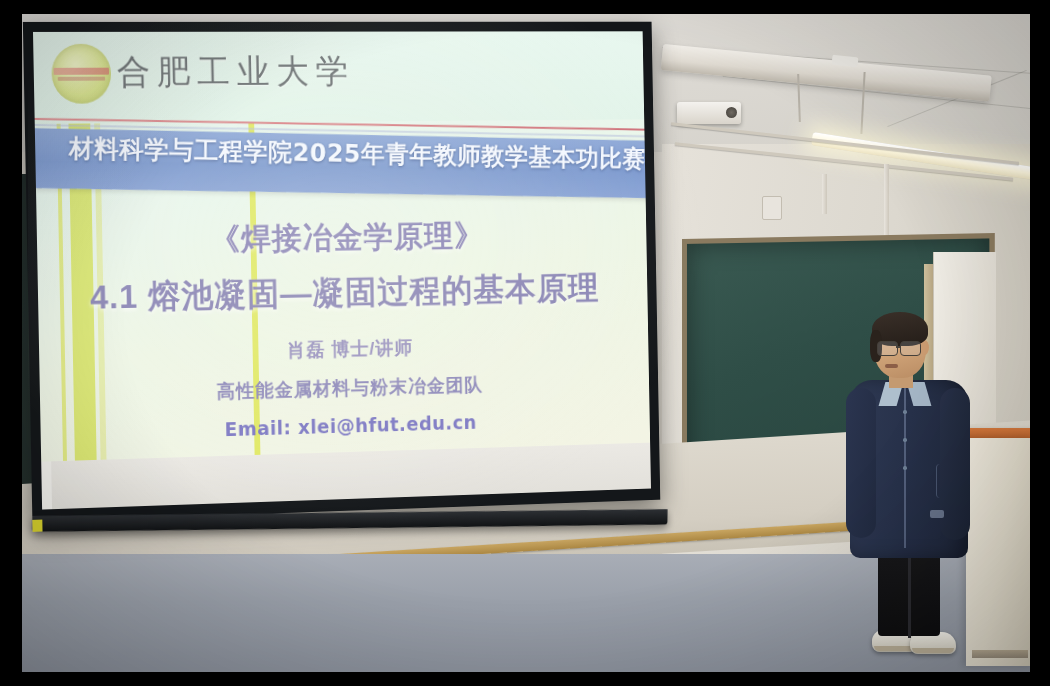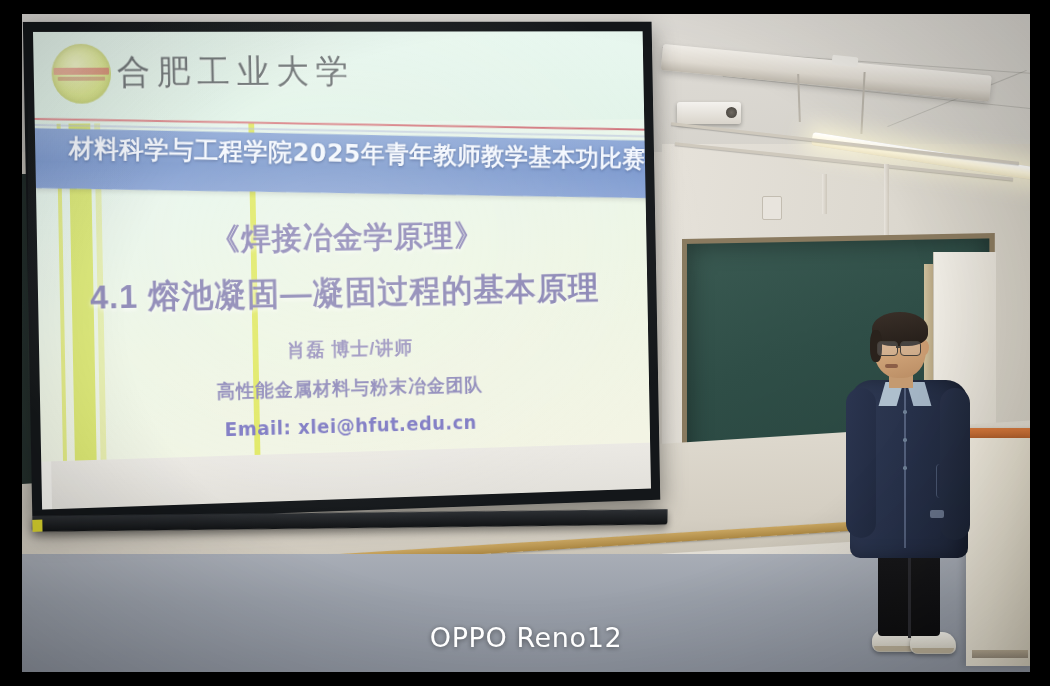--- a/index.html
+++ b/index.html
@@ -307,15 +307,14 @@
       <div class="hair"></div>
       <div class="hair-side"></div>
       <div class="glasses-l"></div>
       <div class="glasses-r"></div>
       <div class="glasses-bridge"></div>
       <div class="mouth"></div>
     </div>
 
     <div class="proj-glow"></div>
     <div class="vignette"></div>
-    <div class="oppo-label">OPPO Reno12</div>
   </div>
 </div>
 
 </body></html>

